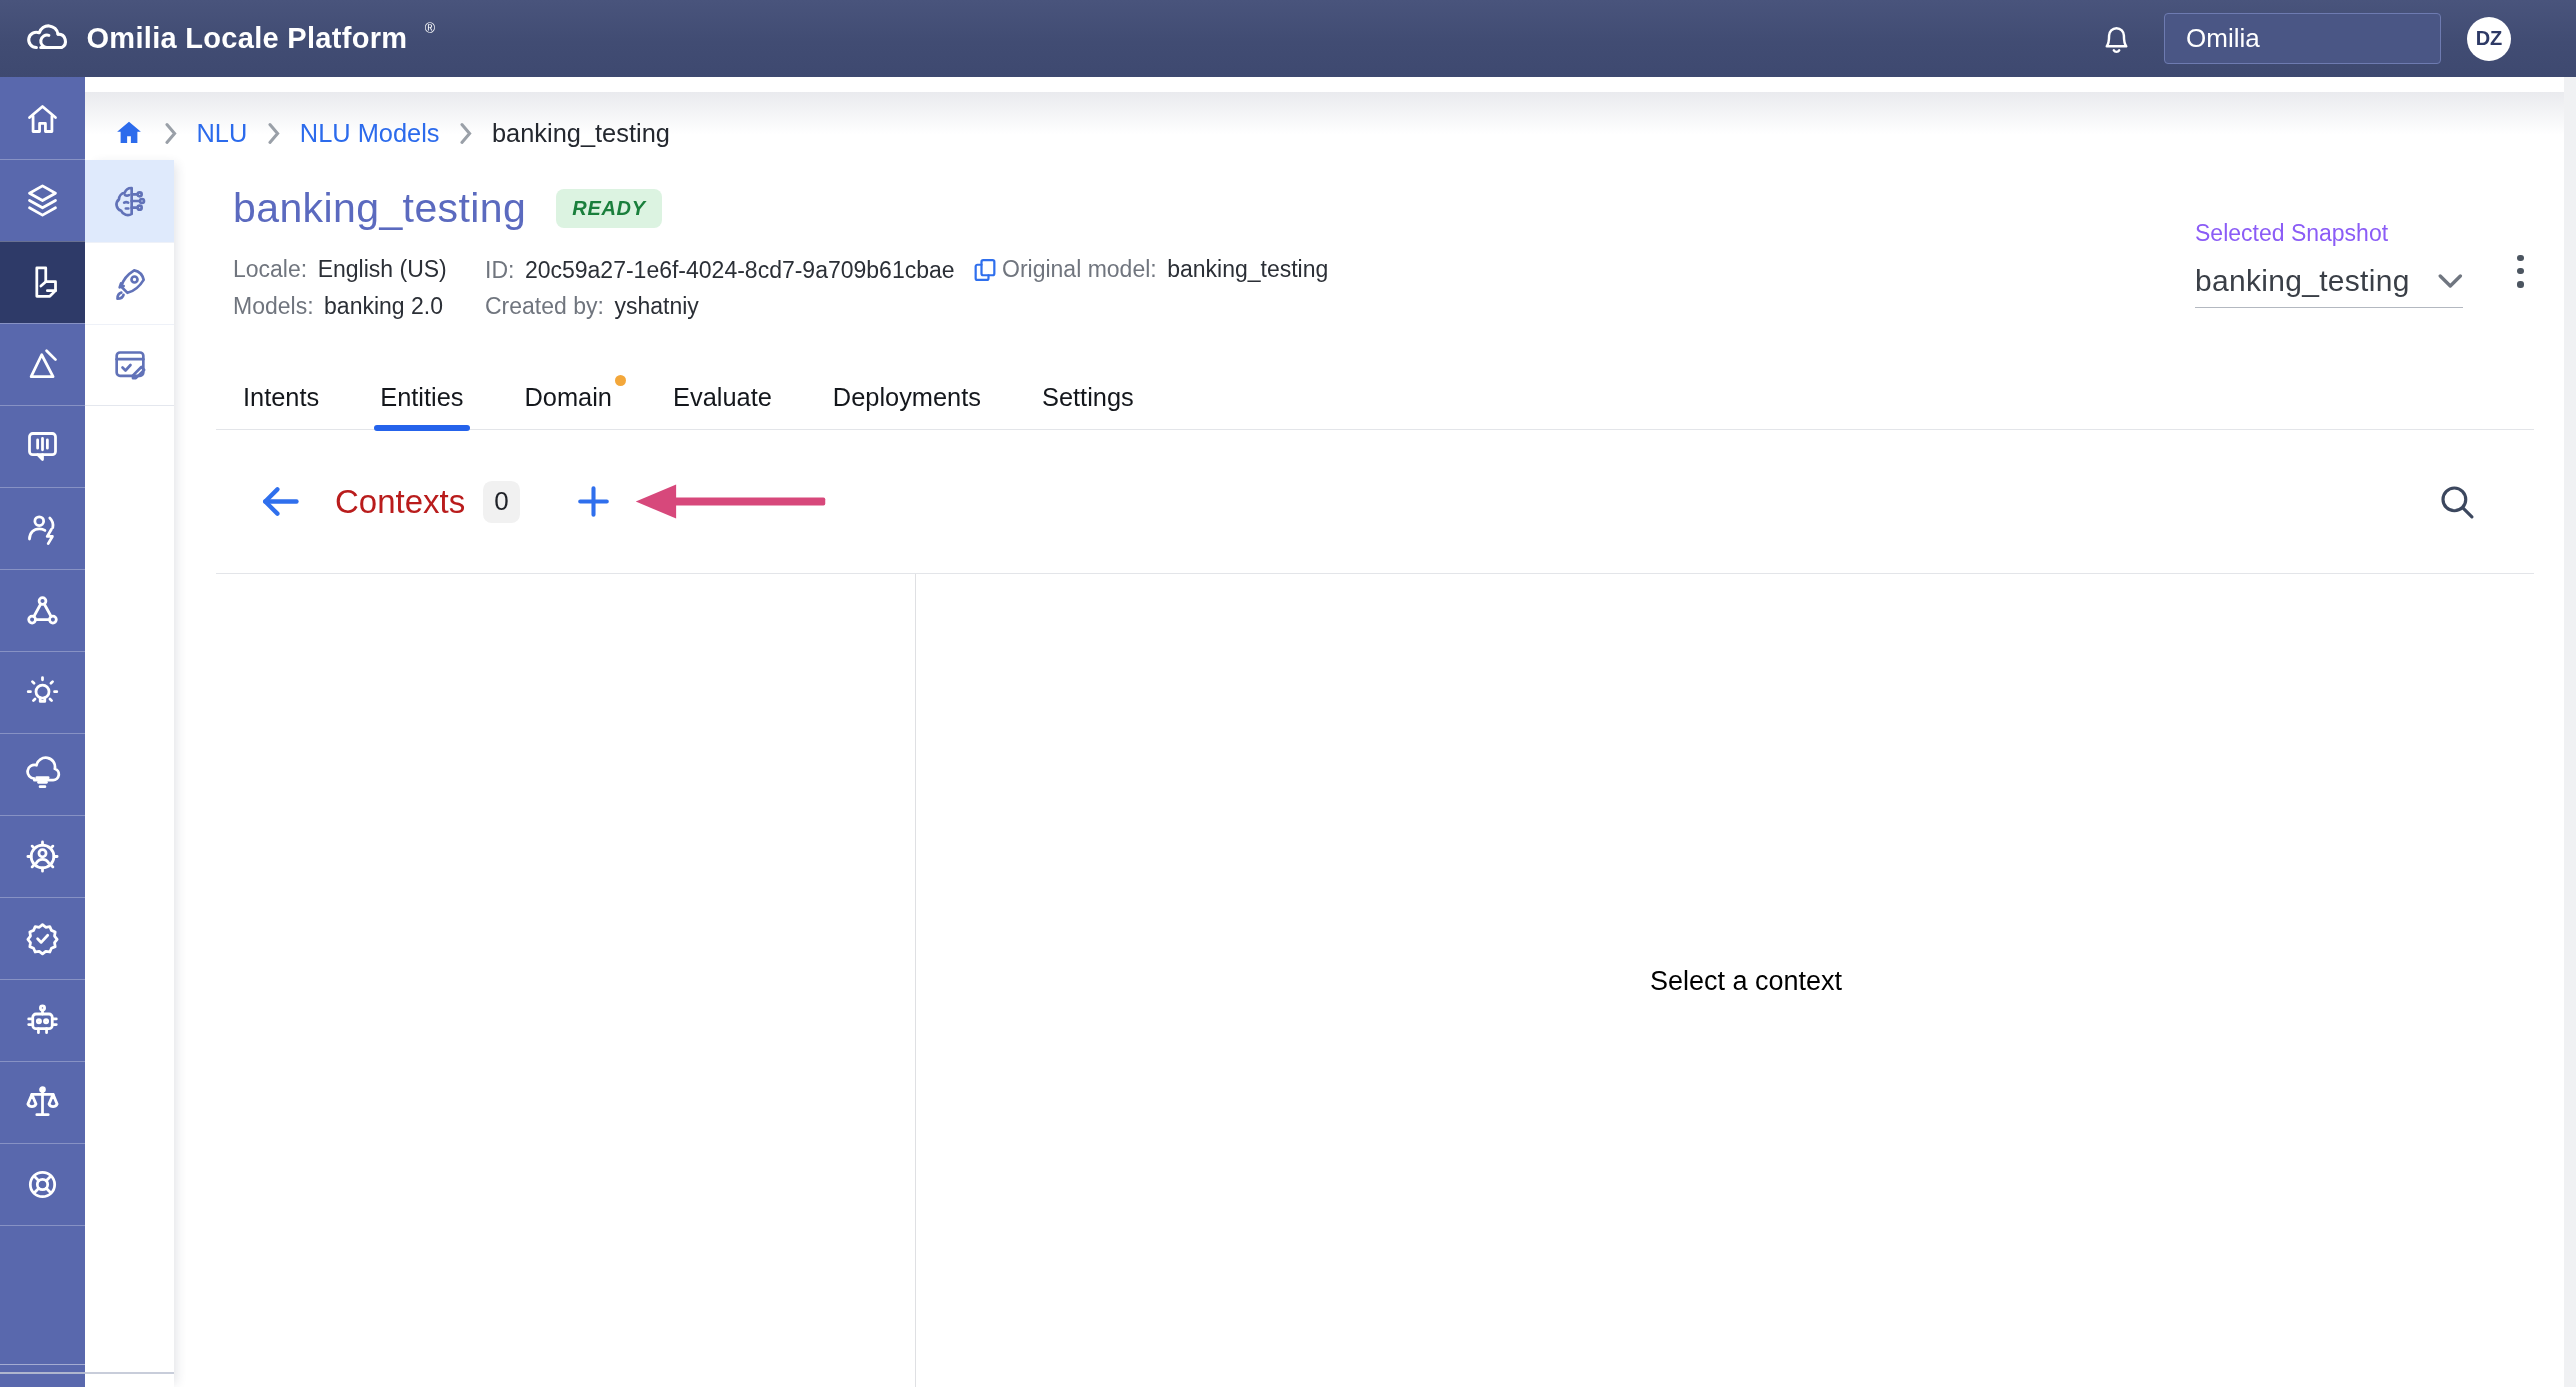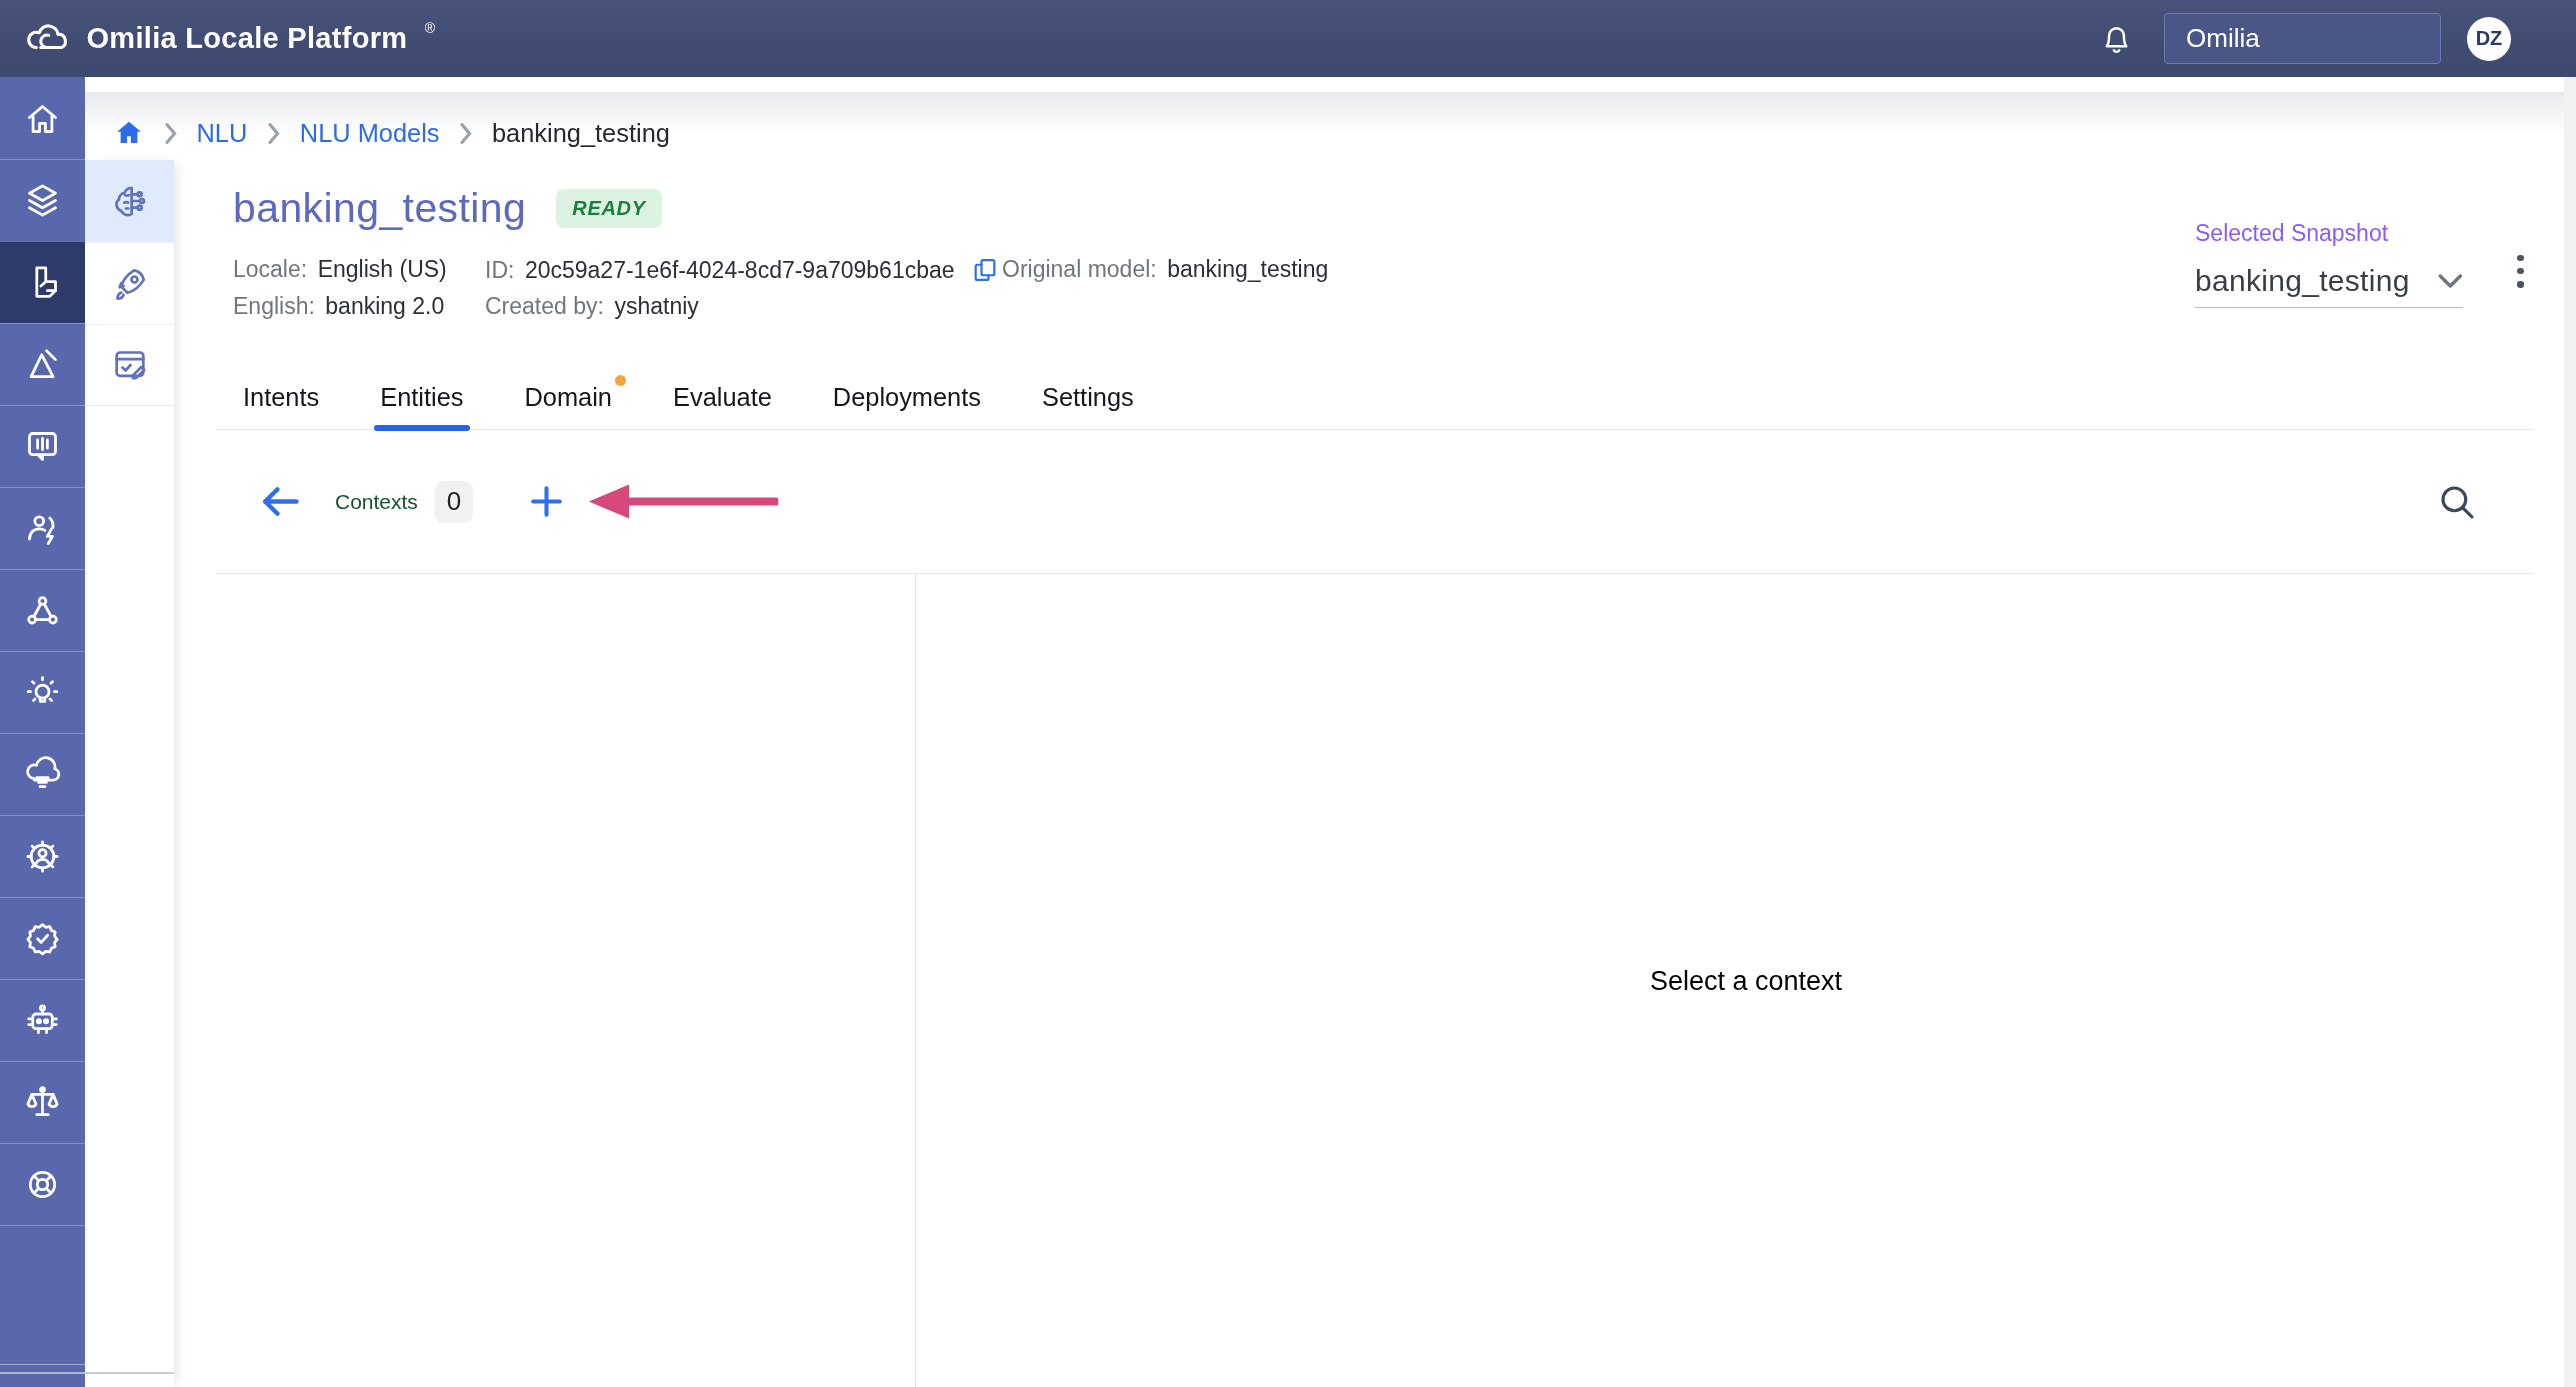--- a/index.html
+++ b/index.html
@@ -122,21 +122,21 @@
     background:#f3a73a;
   }
 
   
   .ctx-toolbar {
     position:absolute; left:42px; top:270px; width:2318px; height:144px;
     display:flex; align-items:center; border-bottom:1.8px solid #e3e5e9;
     padding-left:44px; padding-right:56px;
   }
   .back-btn { cursor:pointer; display:flex; }
-  .ctx-title { font-size:21px; color:#14532d; font-weight:500; margin-left:35px; }
+  .ctx-title { font-size:33px; color:#b91c1c; font-weight:500; margin-left:35px; }
   .ctx-count {
     margin-left:17.5px; min-width:37px; height:42px; background:#f1f1f1; border-radius:8.8px;
     display:flex; align-items:center; justify-content:center; font-size:26px; color:#202329; padding:0 11.4px;
   }
   .add-btn { margin-left:54px; cursor:pointer; display:flex; }
   .annot-arrow { margin-left:21px; }
   .search-btn { margin-left:auto; cursor:pointer; display:flex; }
 
   
   .panels { position:absolute; left:0; top:414px; width:2402px; height:814px; display:flex; }
@@ -398,21 +398,21 @@
       </span>
     </span>
     <span class="meta-item" style="left:828px;">
       <span class="meta-label">Original model:</span>
       <span class="meta-value">banking_testing</span>
     </span>
   </div>
 
   <div class="meta-row r2">
     <span class="meta-item" style="left:59px;">
-      <span class="meta-label">English:</span>
+      <span class="meta-label">Models:</span>
       <span class="meta-value">banking 2.0</span>
     </span>
     <span class="meta-item" style="left:311px;">
       <span class="meta-label">Created by:</span>
       <span class="meta-value">yshatniy</span>
     </span>
   </div>
 
   <div class="snapshot">
     <div class="snapshot-label">Selected Snapshot</div>

